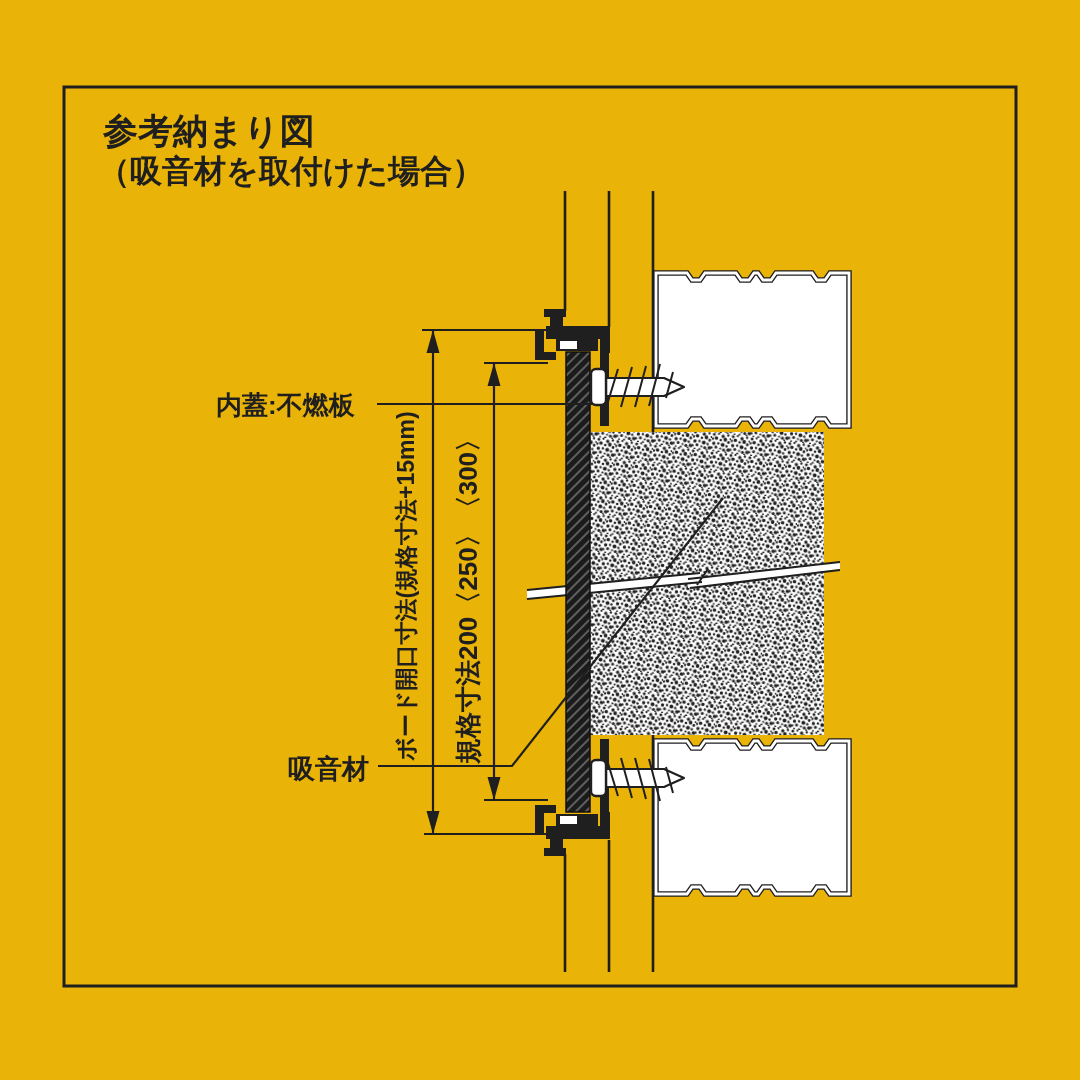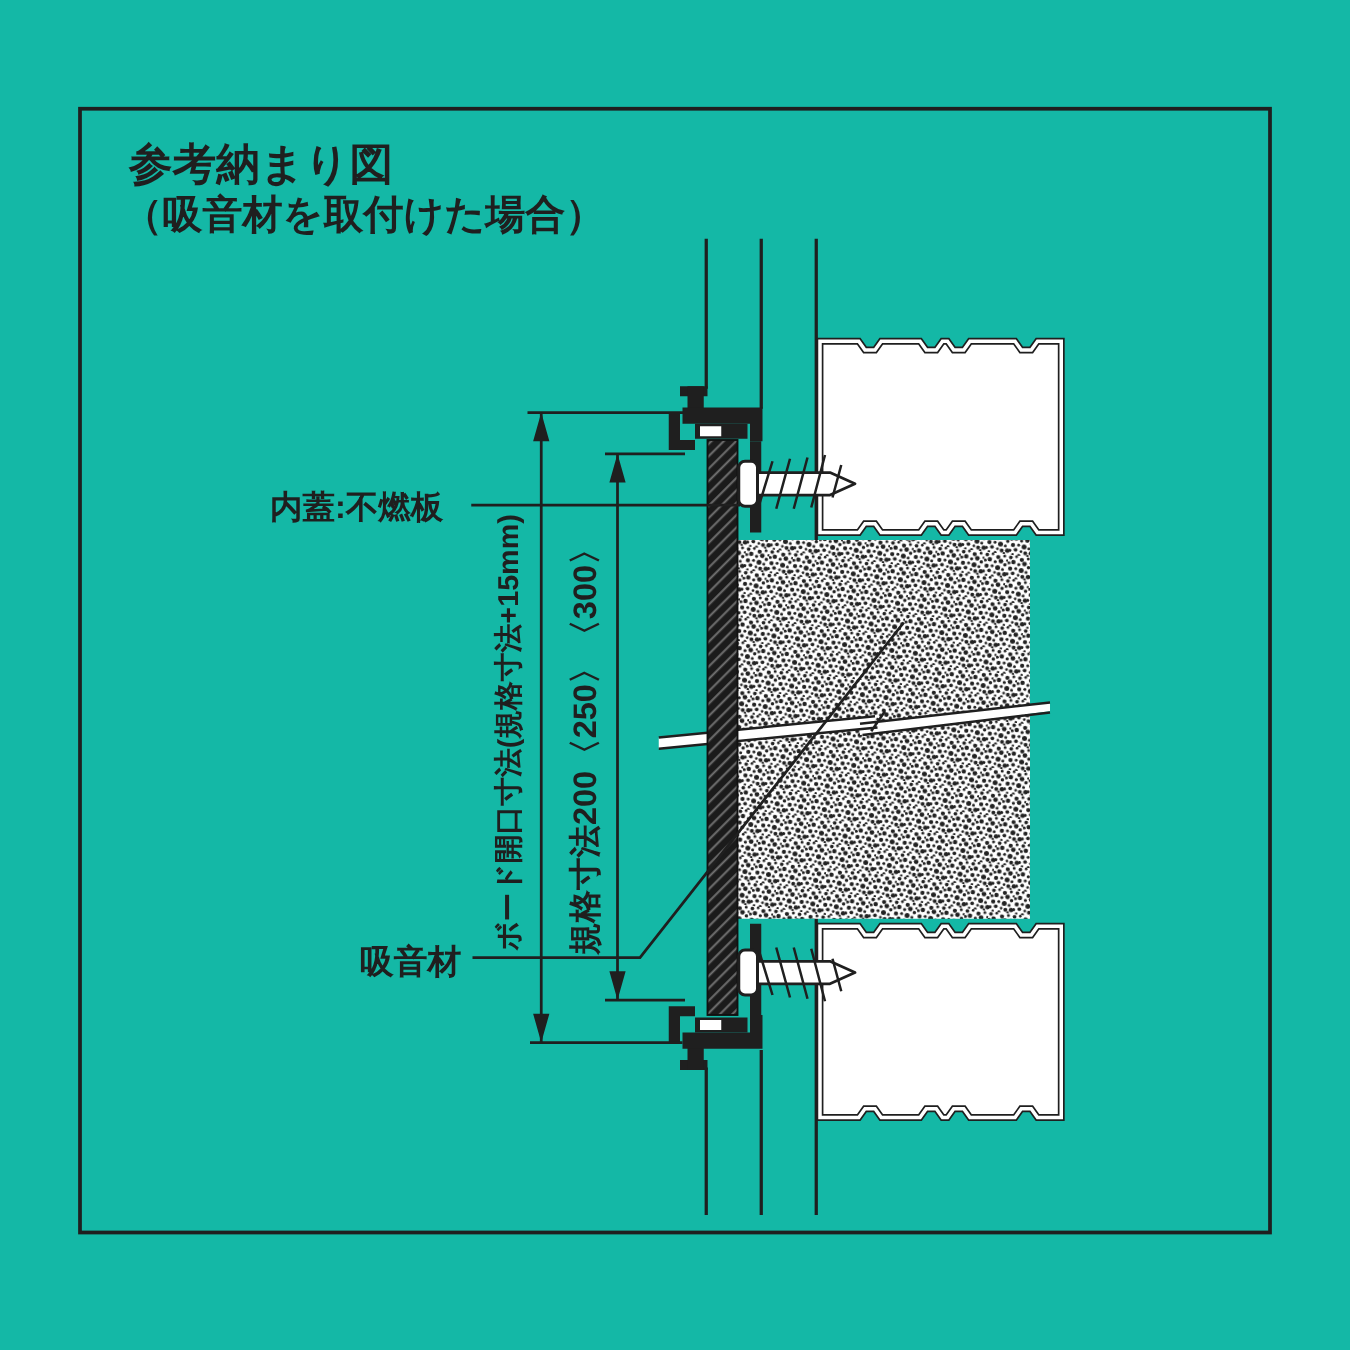--- a/index.html
+++ b/index.html
@@ -1,16 +1,16 @@
 <!DOCTYPE html>
 <html><head>
 <meta charset="utf-8">
 <style>
   html,body{margin:0;padding:0;background:#ffffff;}
-  .page{position:relative;width:1080px;height:1080px;background:#14b8a6;overflow:hidden;
+  .page{position:relative;width:1080px;height:1080px;background:#eab308;overflow:hidden;
         font-family:"Liberation Sans","DejaVu Sans",sans-serif;}
   svg{position:absolute;left:0;top:0;}
   text{fill:#1f1f1f;font-weight:700;}
 </style>
 </head>
 <body>
 
 <div class="page">
 <svg width="1080" height="1080" viewBox="0 0 1080 1080">
 

